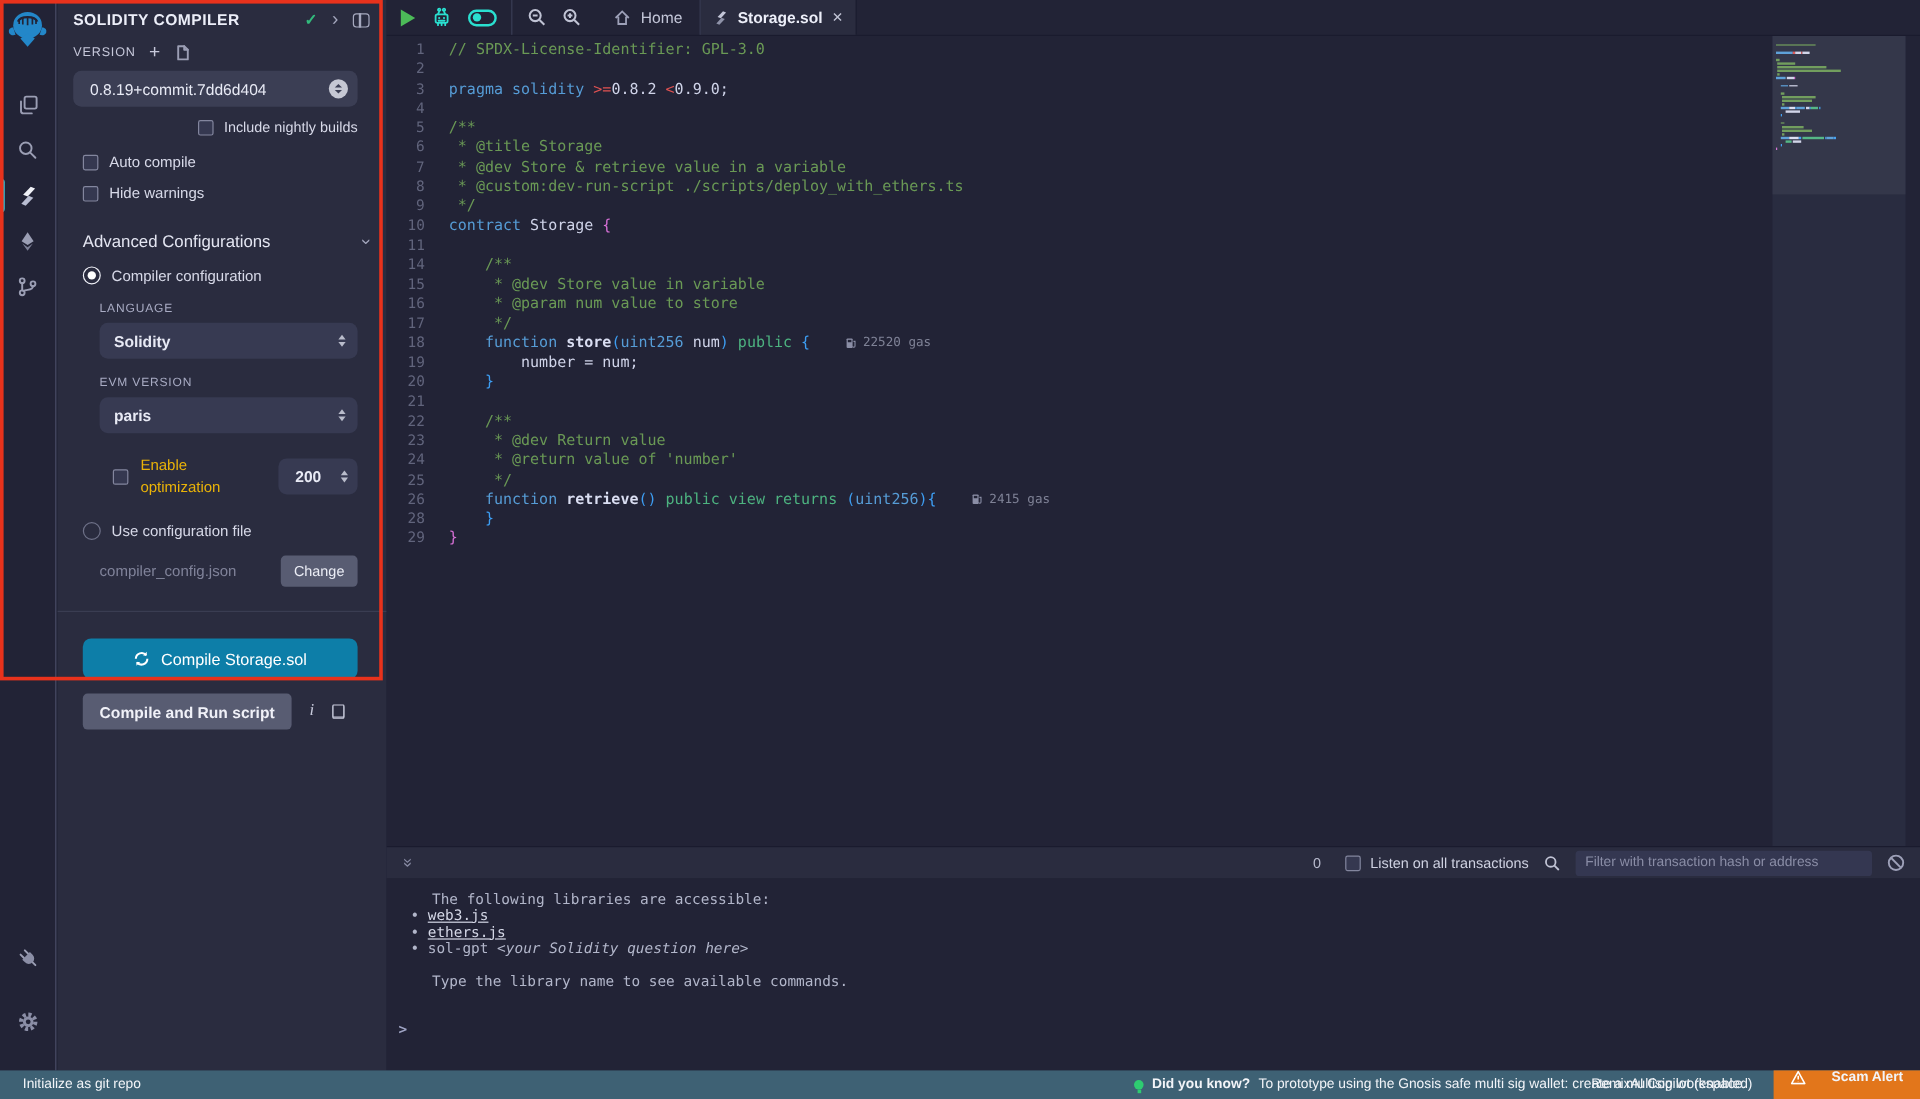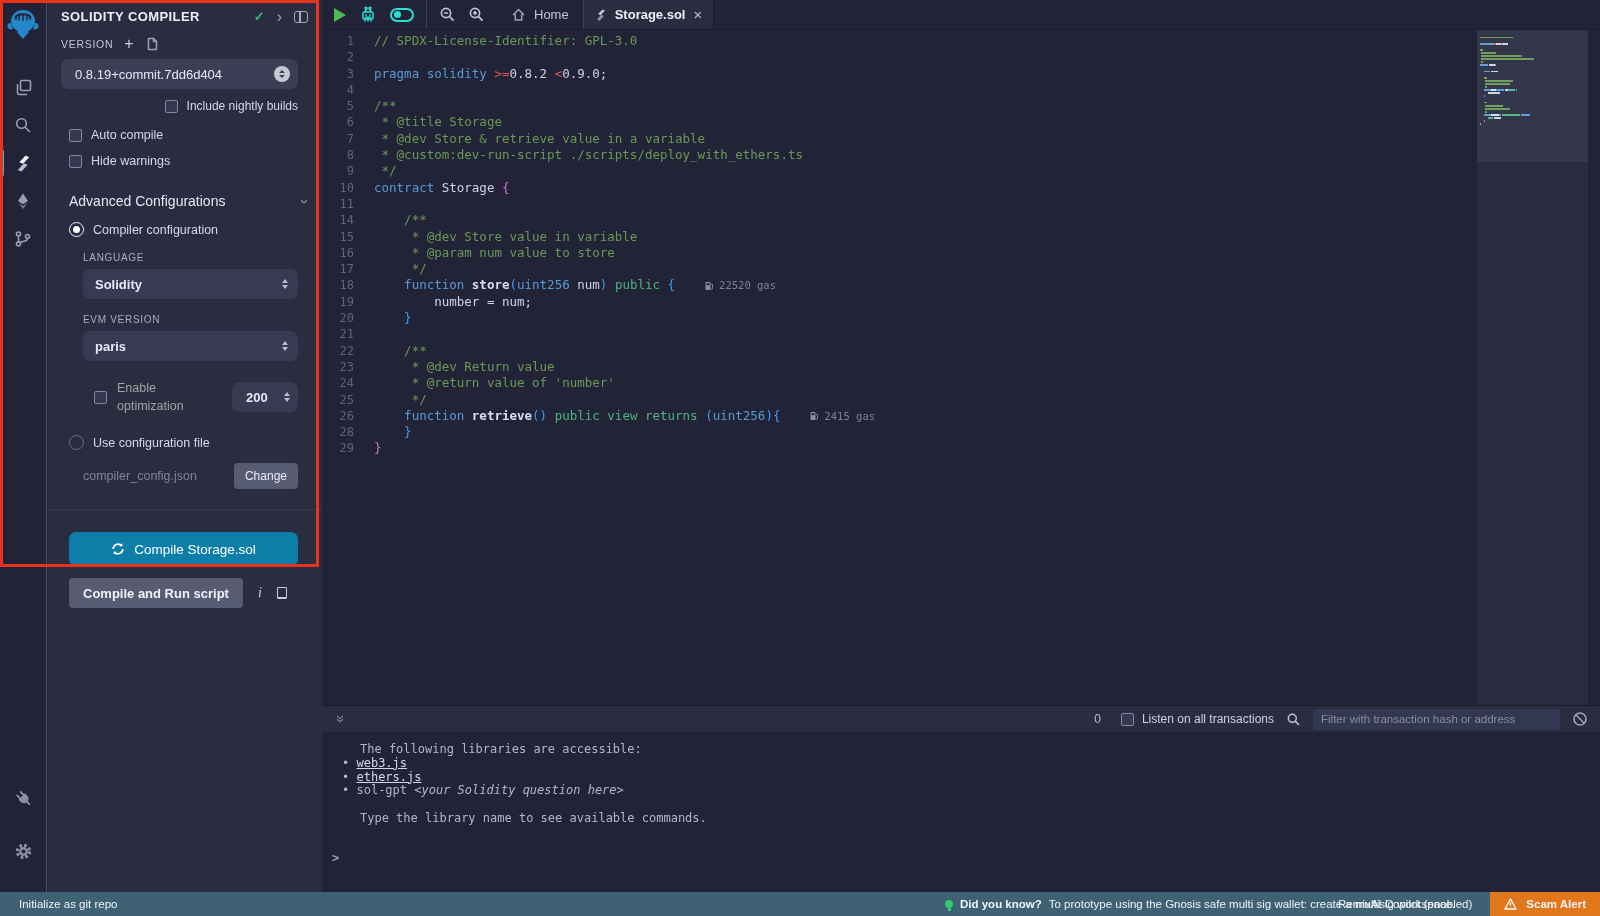--- a/index.html
+++ b/index.html
@@ -42,21 +42,21 @@
   .adv-head { margin:25px 14px 0 21px; display:flex; align-items:flex-start; font-size:14px; color:#e4e6f2; }
   .adv-chevron { margin-left:auto; color:#a6a9bf; font-size:15px; transform:rotate(90deg); }
   .radio-row { margin:12px 0 0 21px; color:#d7d9e8; }
   .small-label { margin:15px 0 0 35px; font-size:10px; letter-spacing:.7px; color:#a9acc4; }
   .sel-box { margin:6px 24px 0 35px; height:30px; background:#373a52; border-radius:7px; display:flex; align-items:center; padding:0 10px 0 12px; cursor:pointer; }
   .sel-text { font-size:13px; font-weight:600; color:#e8eaf5; }
   .updown { margin-left:auto; display:flex; flex-direction:column; gap:2px; align-items:center; }
   .updown .tu { width:0; height:0; border-left:3.5px solid transparent; border-right:3.5px solid transparent; border-bottom:4px solid #b9bccb; }
   .updown .td { width:0; height:0; border-left:3.5px solid transparent; border-right:3.5px solid transparent; border-top:4px solid #b9bccb; }
   .opt-row { margin:18px 24px 0 46px; display:flex; align-items:center; }
-  .opt-label { width:86px; margin-left:10px; line-height:1.45; color:#a3a3a3; }
+  .opt-label { width:86px; margin-left:10px; line-height:1.45; color:#eab308; }
   .runs-box { margin-left:auto; width:66px; height:30px; background:#373a52; border-radius:7px; display:flex; align-items:center; padding:0 8px 0 14px; }
   .runs-val { font-size:13px; font-weight:600; color:#e8eaf5; }
   .cfg-radio { margin:20px 0 0 21px; color:#d7d9e8; }
   .cfg-row { margin:13px 24px 0 35px; display:flex; align-items:center; }
   .cfg-file { color:#80839a; font-size:12.5px; }
   .change-btn { margin-left:auto; background:#585c72; color:#eceef6; font-size:12px; font-weight:400; padding:6px 11px; border-radius:4px; border:none; cursor:pointer; font-family:inherit; }
   .p-divider { margin-top:20px; border-top:1px solid #3a3d52; }
   .compile-btn { margin:22px 24px 0 21px; width:229px; height:34px; border:none; border-radius:7px; background:#0d7ea8; color:#fff; font-size:13.5px; font-family:inherit; display:flex; align-items:center; justify-content:center; gap:9px; cursor:pointer; }
   .run-row { margin:12px 24px 0 21px; display:flex; align-items:center; gap:15px; }
   .run-btn { height:30px; padding:0 14px; border:none; border-radius:4px; background:#585c72; color:#f0f1f8; font-size:13px; font-weight:700; font-family:inherit; cursor:pointer; }
@@ -112,21 +112,21 @@
 
   
   #statusbar { position:absolute; left:0; bottom:0; width:1600px; height:24px; background:#3e6174; display:flex; align-items:center; font-size:11.5px; color:#f2f4f8; z-index:70; }
   .sb-left { padding-left:19px; }
   .sb-tip { position:absolute; left:945px; display:flex; align-items:center; gap:7px; }
   .sb-tip b { font-weight:700; }
   .bulb { width:8px; height:8px; border-radius:50%; background:#2ecc71; position:relative; }
   .bulb::after { content:''; position:absolute; left:2.5px; top:8px; width:3px; height:3px; background:#2ecc71; }
   .sb-right { margin-left:auto; display:flex; align-items:center; height:100%; }
   .copilot { margin-right:18px; }
-  .scam { height:100%; background:#e2761b; display:flex; align-items:center; gap:9px; padding:0 14px; font-weight:700; cursor:pointer; }
+  .scam { height:100%; background:#e2761b; display:flex; gap:21px; padding:0 14px; font-weight:700; cursor:pointer; }
 
   .icon-stroke { stroke:#9b9eb4; fill:none; stroke-width:1.6; stroke-linecap:round; stroke-linejoin:round; }
   .icon-cyan { stroke:#2ae0d0; fill:none; stroke-width:1.5; stroke-linecap:round; }
 </style>
 </head>
 <body>
 
 <div id="rail">
   <svg class="rail-logo" viewBox="0 0 36 36">
     <ellipse cx="18" cy="15" rx="12" ry="11" fill="#2387c9"></ellipse>

